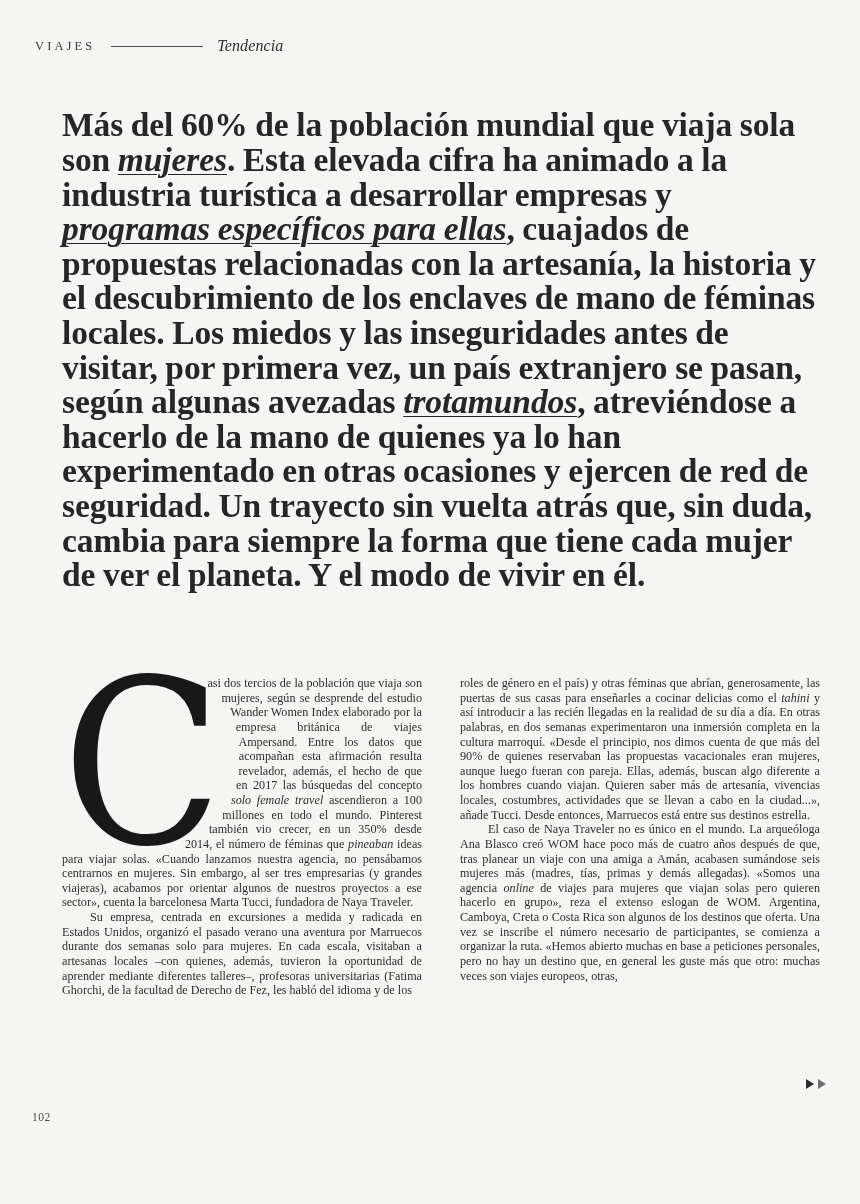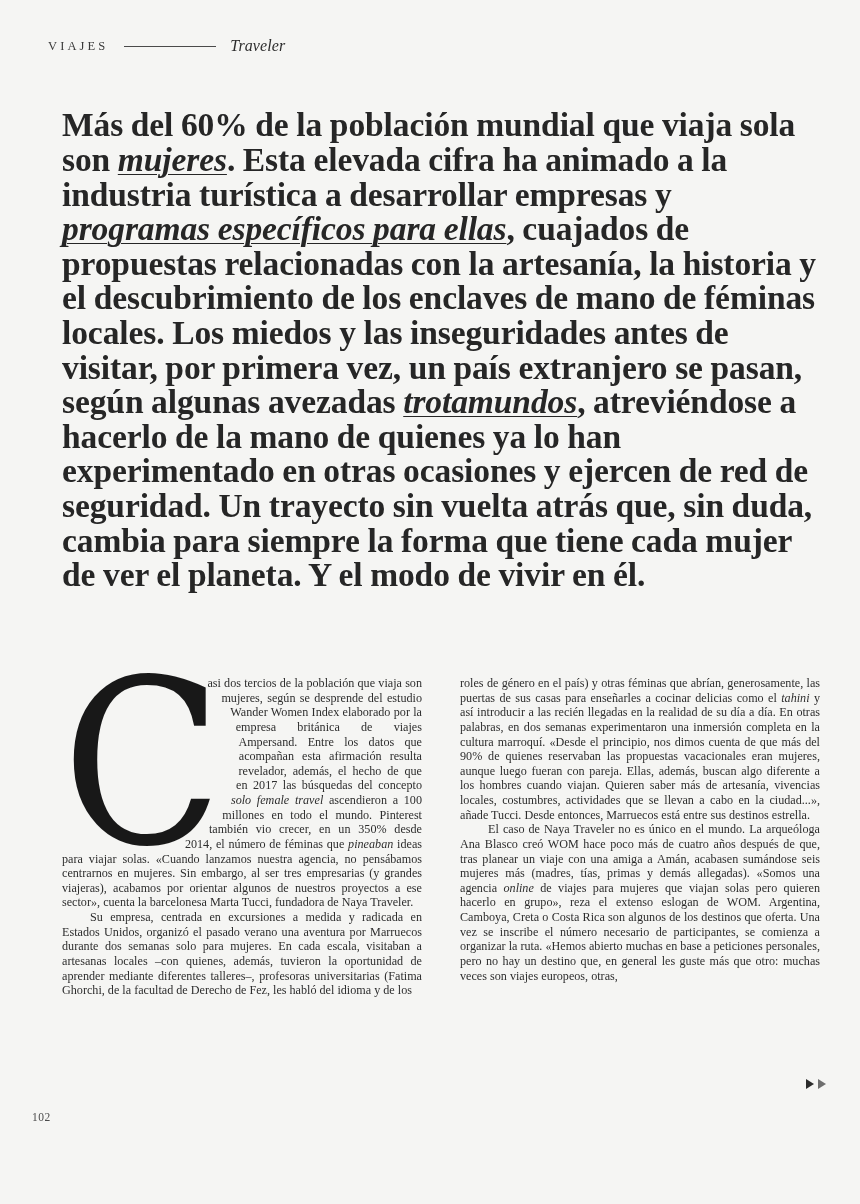--- a/index.html
+++ b/index.html
@@ -20,21 +20,21 @@
   .page {
     position: relative;
     width: 860px;
     height: 1204px;
     box-sizing: border-box;
   }
 
   
   .kicker {
     position: absolute;
-    left: 48px;
+    left: 35px;
     top: 36px;
     display: flex;
     align-items: center;
     height: 20px;
   }
   .kicker-section {
     font-family: "Liberation Serif", "DejaVu Serif", serif;
     font-size: 12.5px;
     letter-spacing: 3.1px;
     color: #3a3a3a;
@@ -152,21 +152,21 @@
   }
 </style>
 </head>
 <body>
 
 <div class="page">
 
   <div class="kicker">
     <span class="kicker-section">VIAJES</span>
     <span class="kicker-rule"></span>
-    <span class="kicker-topic">Traveler</span>
+    <span class="kicker-topic">Tendencia</span>
   </div>
 
   <h1 class="headline" id="headline"><span>Más del 60% de la población mundial que viaja sola son </span><em>mujeres</em><span>. Esta elevada cifra ha animado a la industria turística a desarrollar empresas y </span><em>programas específicos para ellas</em><span>, cuajados de propuestas relacionadas con la artesanía, la historia y el descubrimiento de los enclaves de mano de féminas locales. Los miedos y las inseguridades antes de visitar, por primera vez, un país extranjero se pasan, según algunas avezadas </span><em>trotamundos</em><span>, atreviéndose a hacerlo de la mano de quienes ya lo han experimentado en otras ocasiones y ejercen de red de seguridad. Un trayecto sin vuelta atrás que, sin duda, cambia para siempre la forma que tiene cada mujer de ver el planeta. Y el modo de vivir en él.</span></h1>
 
   <div class="columns">
 
     <div class="col" id="col-left">
       <p>
         <span class="dropcap">C</span><span>asi dos tercios de la población que viaja son mujeres, según se desprende del estudio Wander Women Index elaborado por la empresa británica de viajes Ampersand. Entre los datos que acompañan esta afirmación resulta revelador, además, el hecho de que en 2017 las búsquedas del concepto </span><i>solo female travel</i><span> ascendieron a 100 millones en todo el mundo. Pinterest también vio crecer, en un 350% desde 2014, el número de féminas que </span><i>pineaban</i><span> ideas para viajar solas. «Cuando lanzamos nuestra agencia, no pensábamos centrarnos en mujeres. Sin embargo, al ser tres empresarias (y grandes viajeras), acabamos por orientar algunos de nuestros proyectos a ese sector», cuenta la barcelonesa Marta Tucci, fundadora de Naya Traveler.</span>
       </p>

